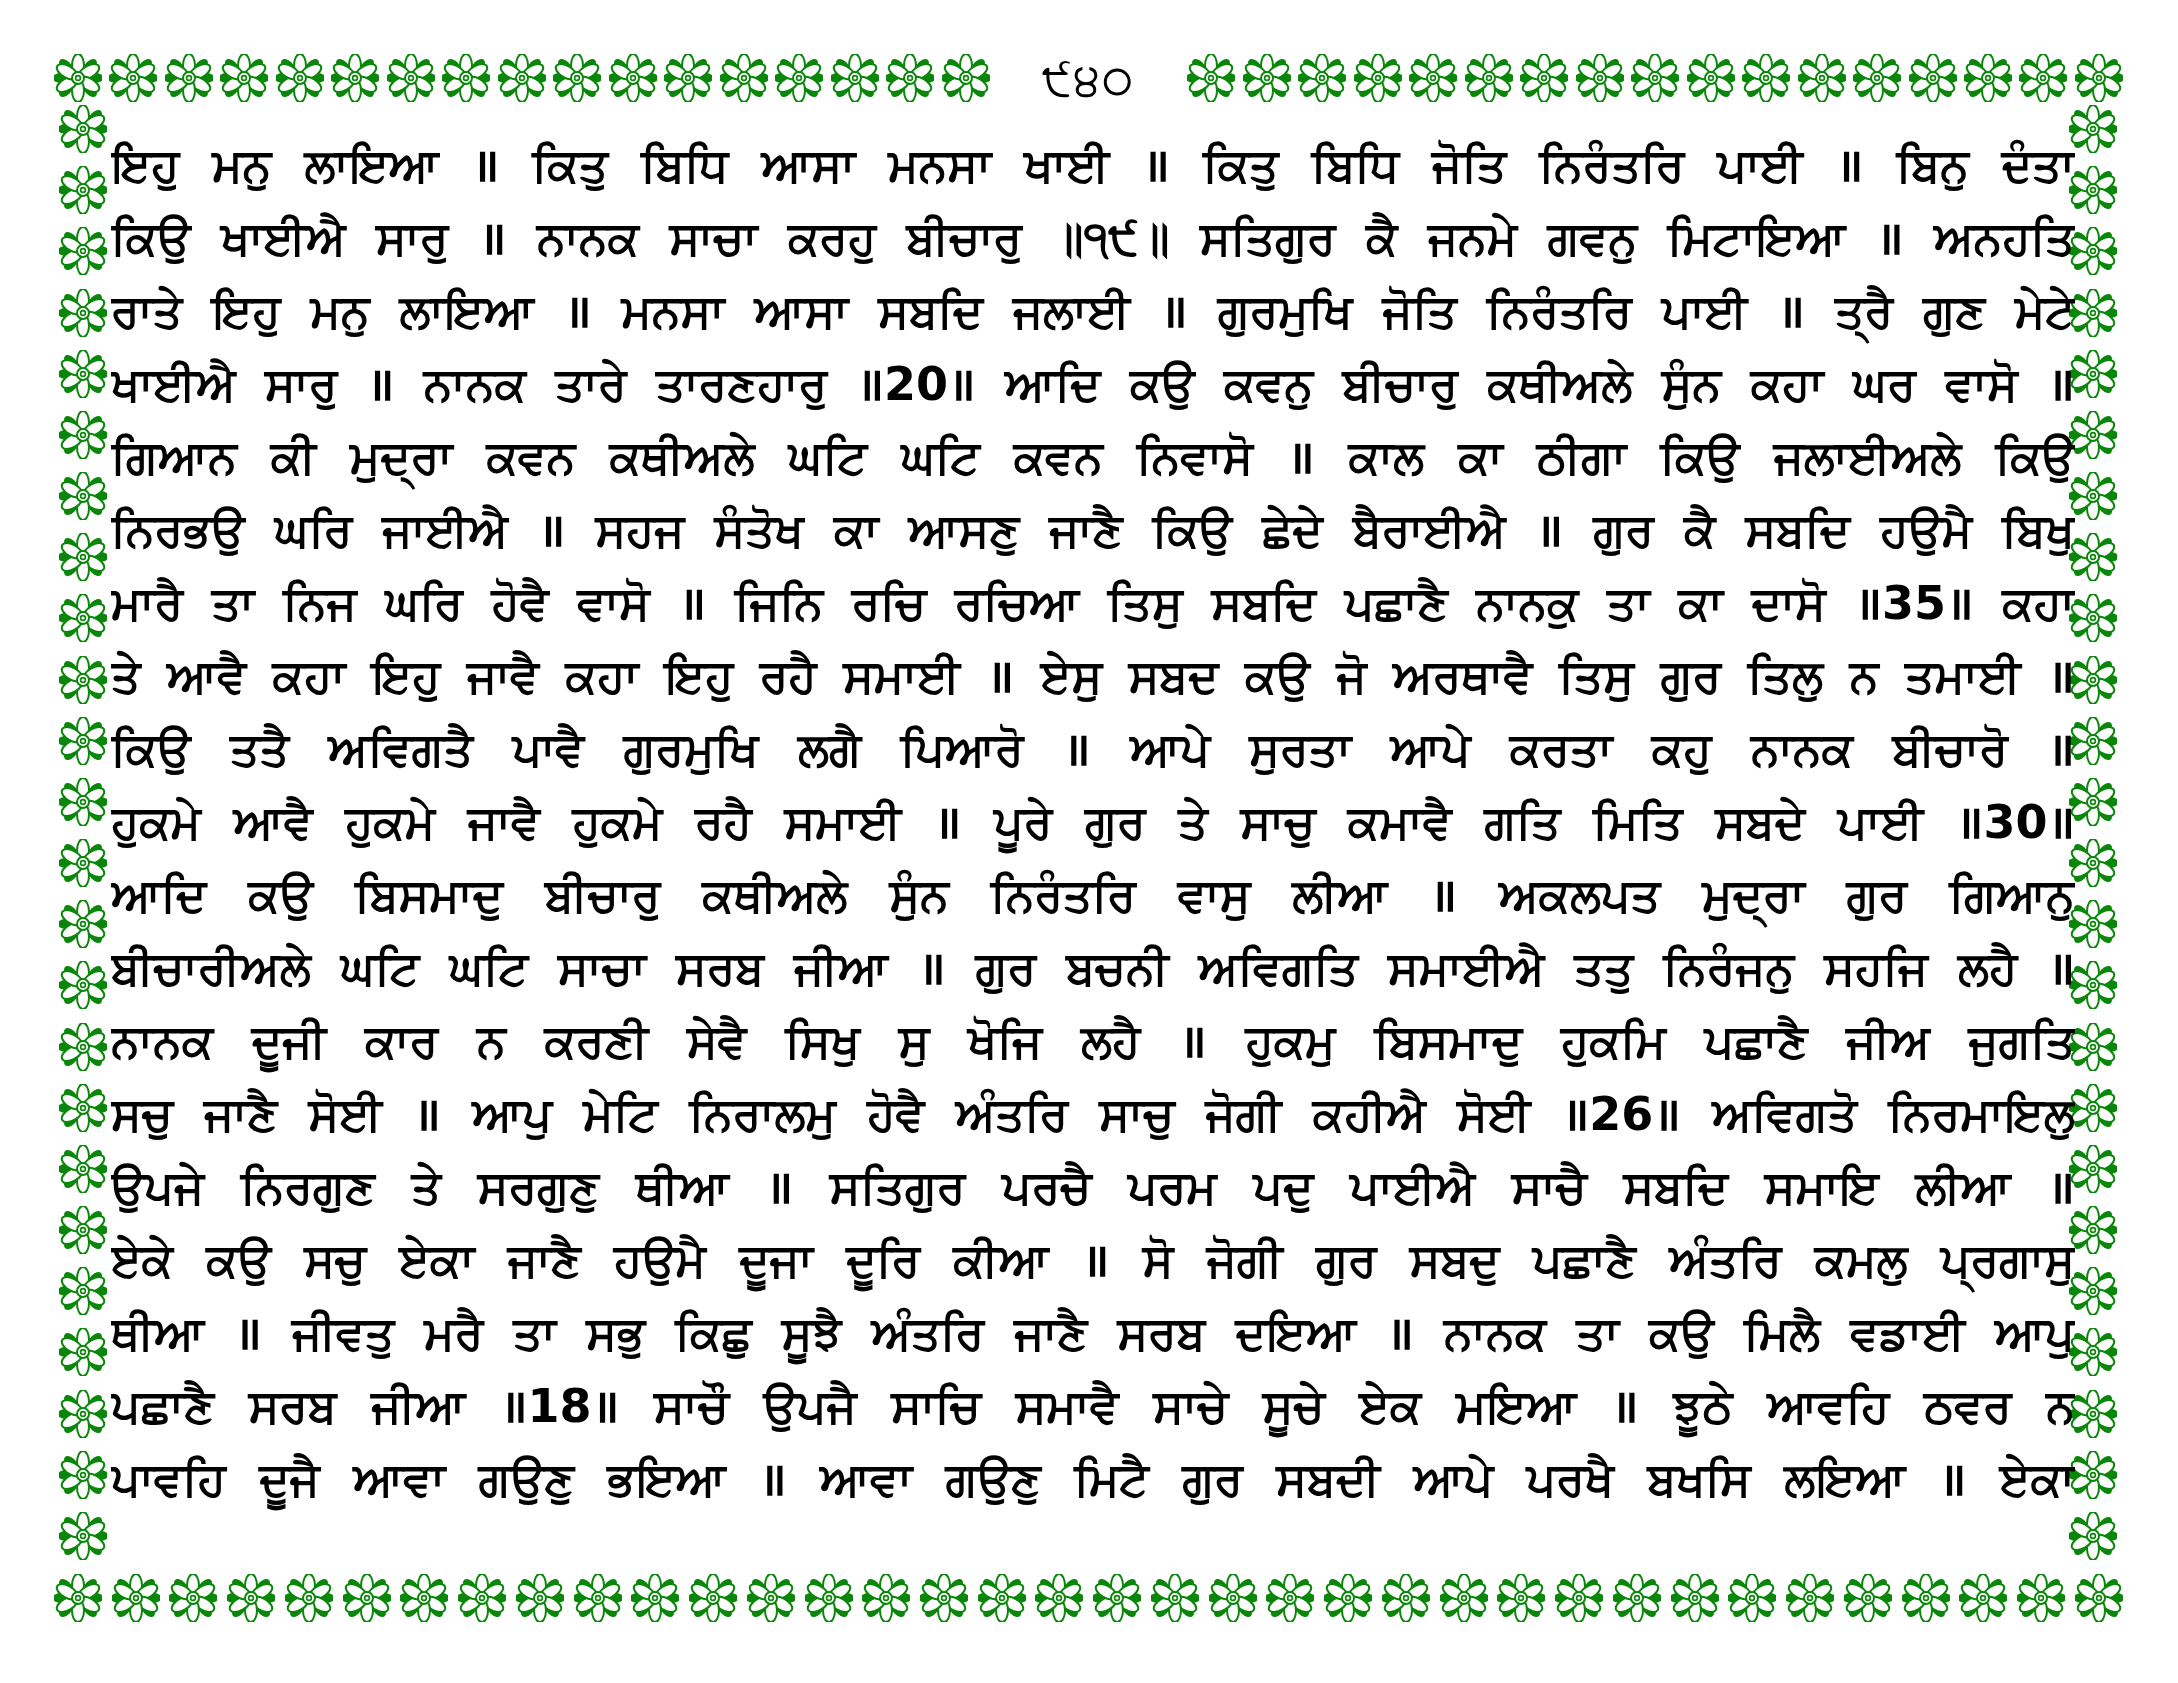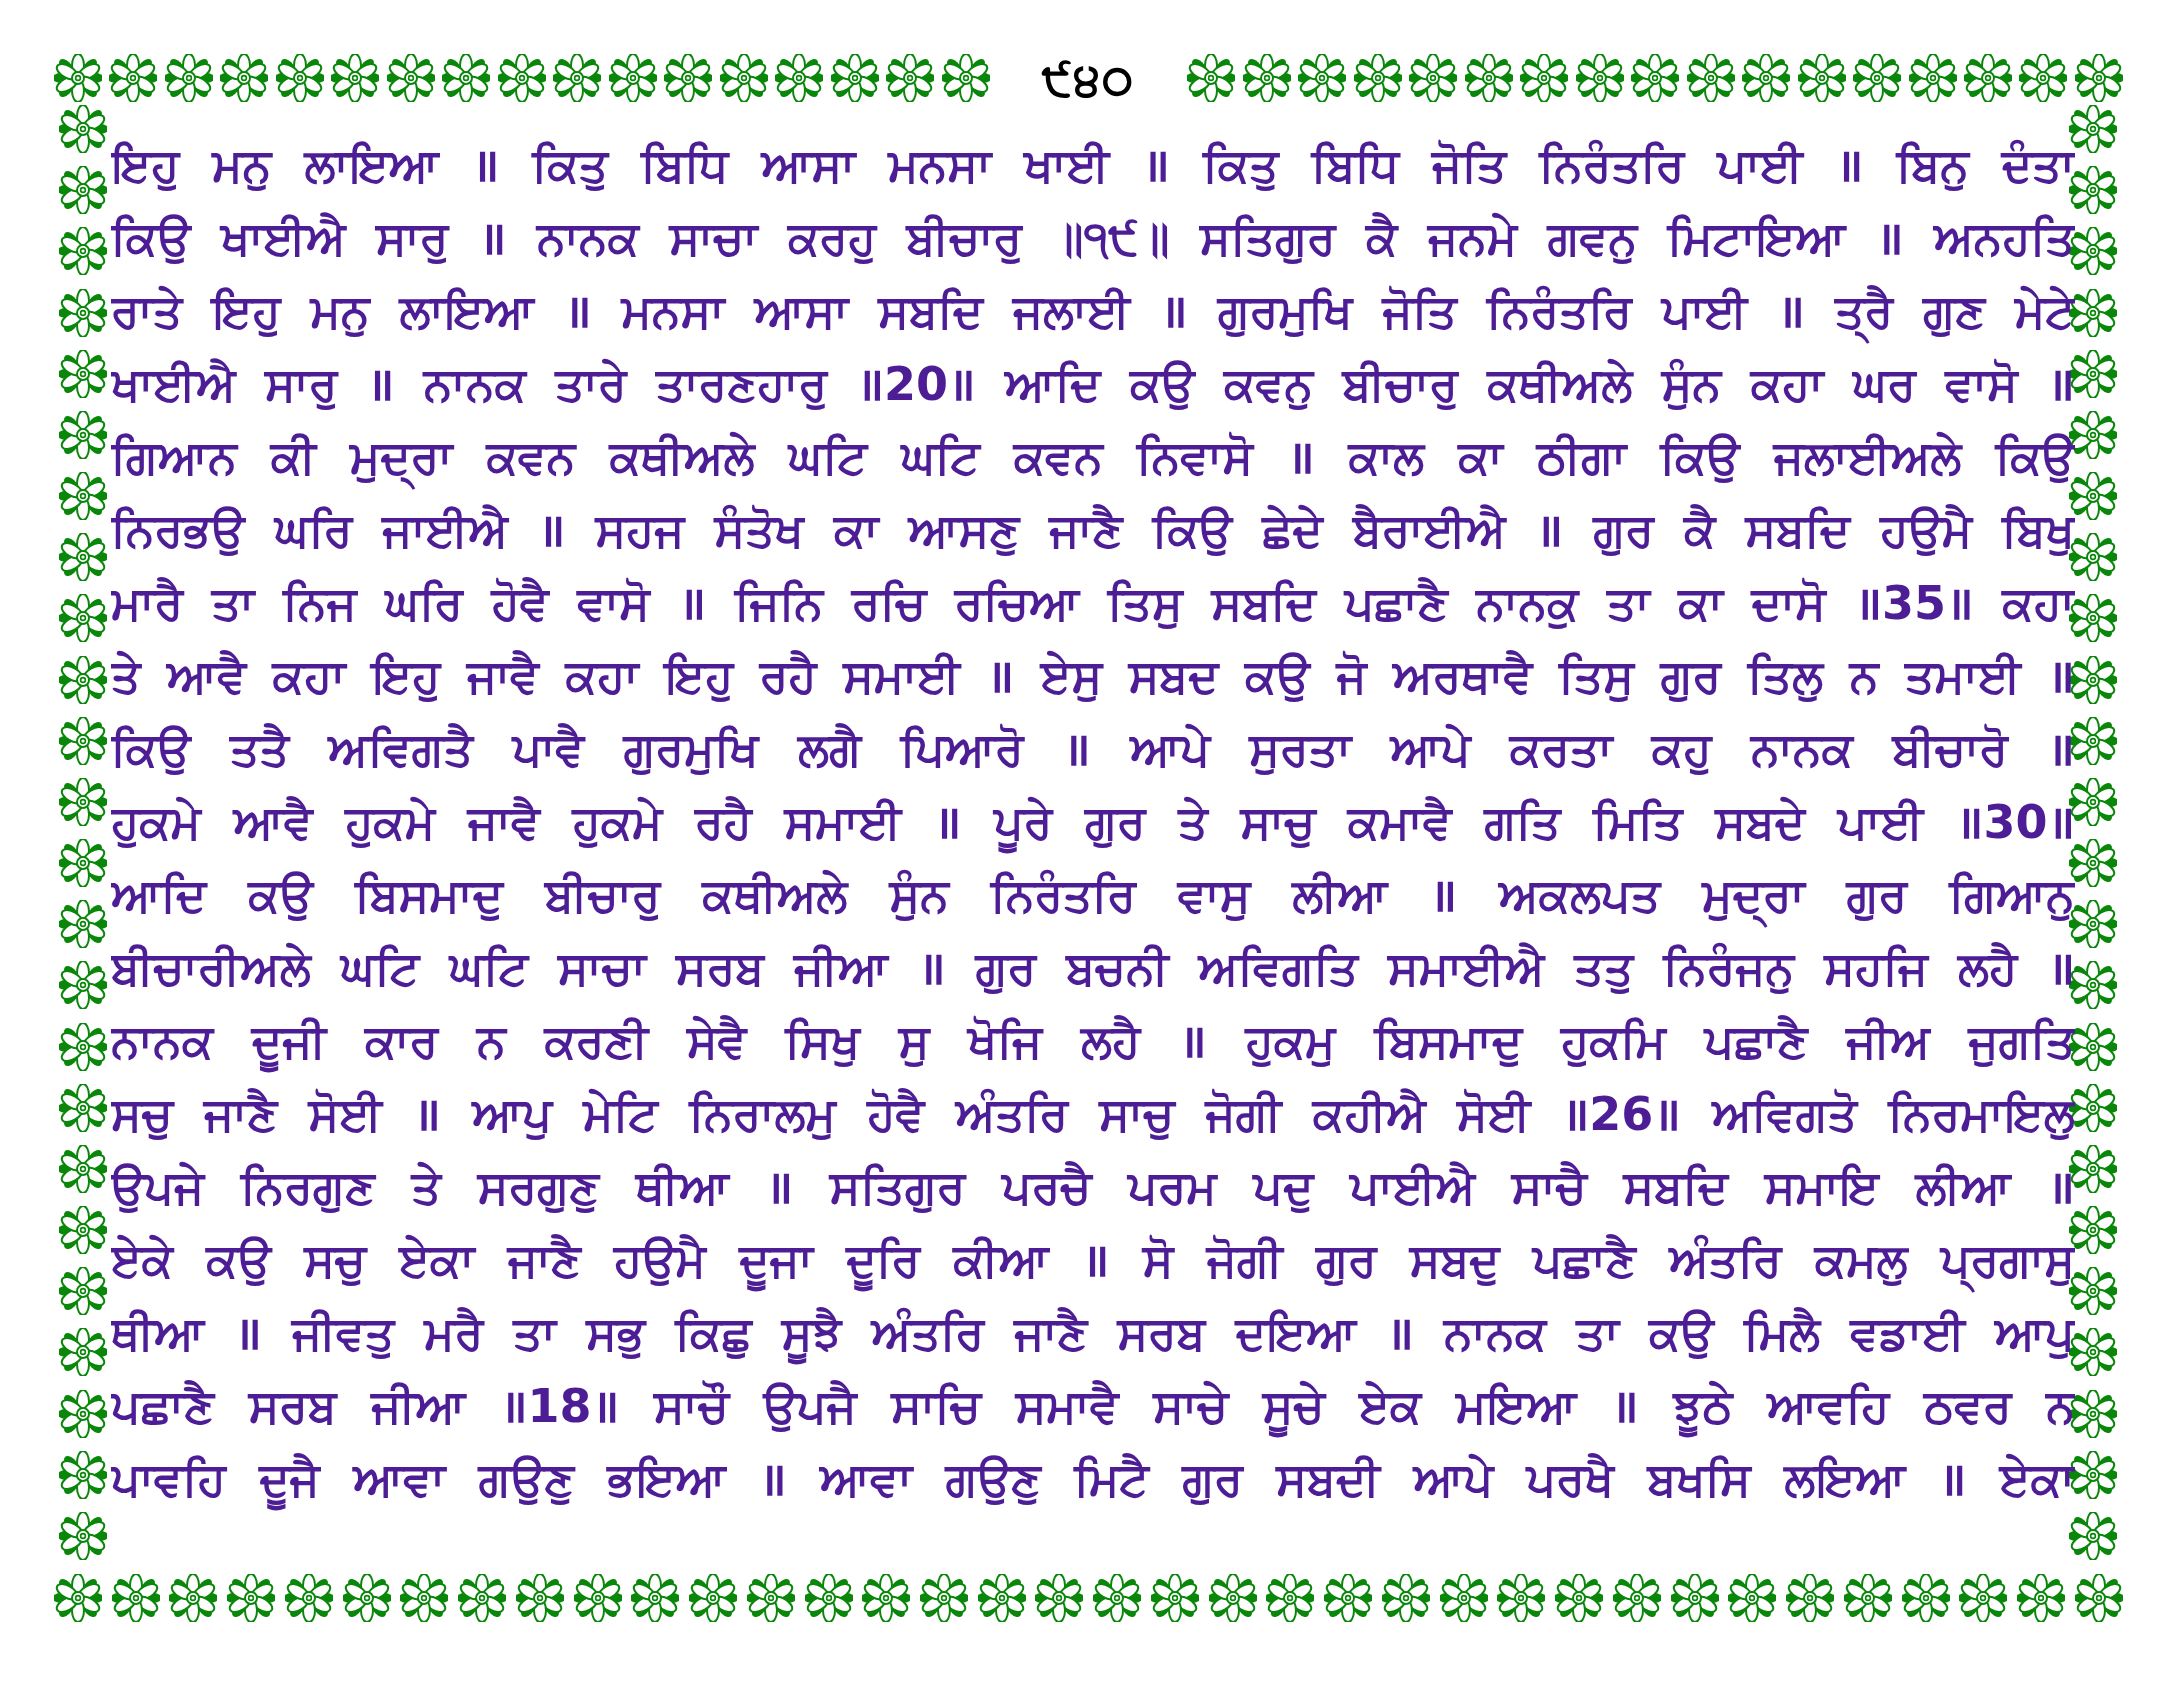--- a/index.html
+++ b/index.html
@@ -15,37 +15,37 @@
   .border-top{
     position:absolute;left:54px;top:50px;width:2069px;height:55px;
     display:flex;align-items:center;
   }
   .border-seg{display:flex;justify-content:space-between;align-items:center;height:55px;}
   .border-seg.left,.border-seg.right{width:936px;}
   .pagenum-cell{
     width:198px;display:flex;justify-content:center;align-items:flex-end;height:59px;
   }
   .pagenum{
-    font-size:46px;font-weight:bold;color:#000;line-height:55px;
+    font-size:46px;font-weight:normal;color:#000;line-height:55px;
     letter-spacing:2px;padding-top:14px;
   }
   .border-bottom{
     position:absolute;left:54px;top:1570px;width:2069px;height:55px;
     display:flex;justify-content:space-between;align-items:center;
   }
   .border-side{
     position:absolute;top:105px;height:1455px;width:48px;
     display:flex;flex-direction:column;justify-content:space-between;align-items:center;
   }
   .border-left{left:59px;}
   .border-right{left:2069px;}
   
   .scripture{
     position:absolute;left:111px;top:129px;width:1964px;
-    color:#4c1d95;font-weight:bold;font-size:46px;
+    color:#000000;font-weight:bold;font-size:46px;
   }
   .line{
     display:flex;justify-content:space-between;align-items:baseline;
     height:73px;line-height:73px;white-space:nowrap;overflow:hidden;
   }
   .line span{flex:0 0 auto;}
 </style>
 </head>
 <body>
 

